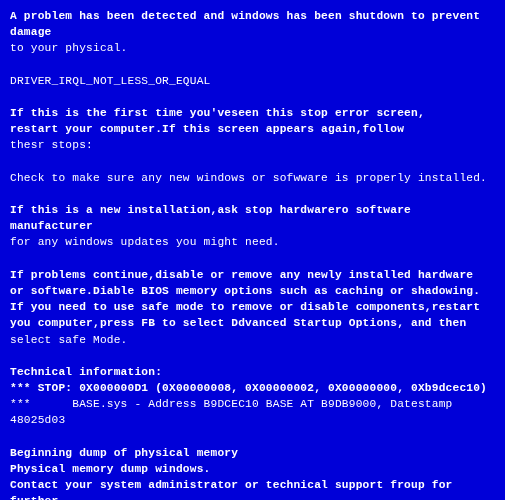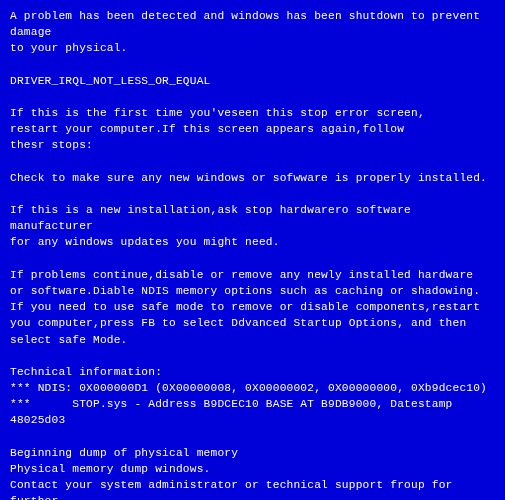--- a/index.html
+++ b/index.html
@@ -18,44 +18,45 @@
       padding: 8px 10px;
       overflow: hidden;
       letter-spacing: 0.2px;
     }
     p {
       margin-bottom: 16px;
       white-space: pre-wrap;
     }
     .tight {
       margin-bottom: 0;
+      font-weight: bold;
     }
   </style>
 </head>
 <body>
 
 <p class="tight">A problem has been detected and windows has been shutdown to prevent damage</p>
 <p>to your physical.</p>
 
 <p>DRIVER_IRQL_NOT_LESS_OR_EQUAL</p>
 
 <p class="tight">If this is the first time you'veseen this stop error screen,</p>
 <p class="tight">restart your computer.If this screen appears again,follow</p>
 <p>thesr stops:</p>
 
 <p>Check to make sure any new windows or sofwware is properly installed.</p>
 
 <p class="tight">If this is a new installation,ask stop hardwarero software manufacturer</p>
 <p>for any windows updates you might need.</p>
 
 <p class="tight">If problems continue,disable or remove any newly installed hardware</p>
-<p class="tight">or software.Diable NDIS memory options such as caching or shadowing.</p>
+<p class="tight">or software.Diable BIOS memory options such as caching or shadowing.</p>
 <p class="tight">If you need to use safe mode to remove or disable components,restart</p>
 <p class="tight">you computer,press FB to select Ddvanced Startup Options, and then</p>
 <p>select safe Mode.</p>
 
 <p class="tight">Technical information:</p>
-<p class="tight">*** NDIS: 0X000000D1 (0X00000008, 0X00000002, 0X00000000, 0Xb9dcec10)</p>
-<p>***      STOP.sys - Address B9DCEC10 BASE AT B9DB9000, Datestamp 48025d03</p>
+<p class="tight">*** STOP: 0X000000D1 (0X00000008, 0X00000002, 0X00000000, 0Xb9dcec10)</p>
+<p>***      BASE.sys - Address B9DCEC10 BASE AT B9DB9000, Datestamp 48025d03</p>
 
 <p class="tight">Beginning dump of physical memory</p>
 <p class="tight">Physical memory dump windows.</p>
 <p class="tight">Contact your system administrator or technical support froup for further</p>
 
 </body></html>

